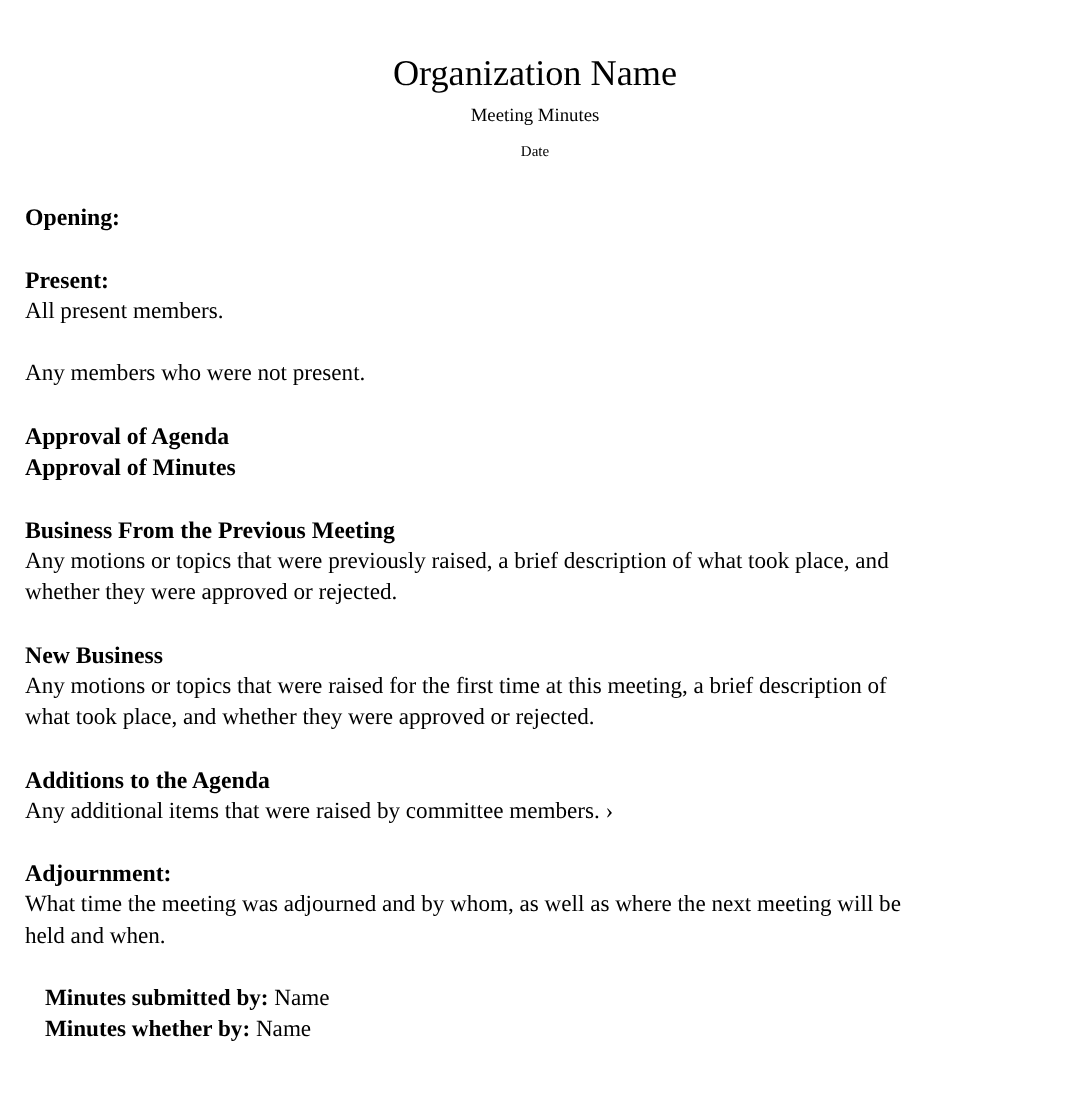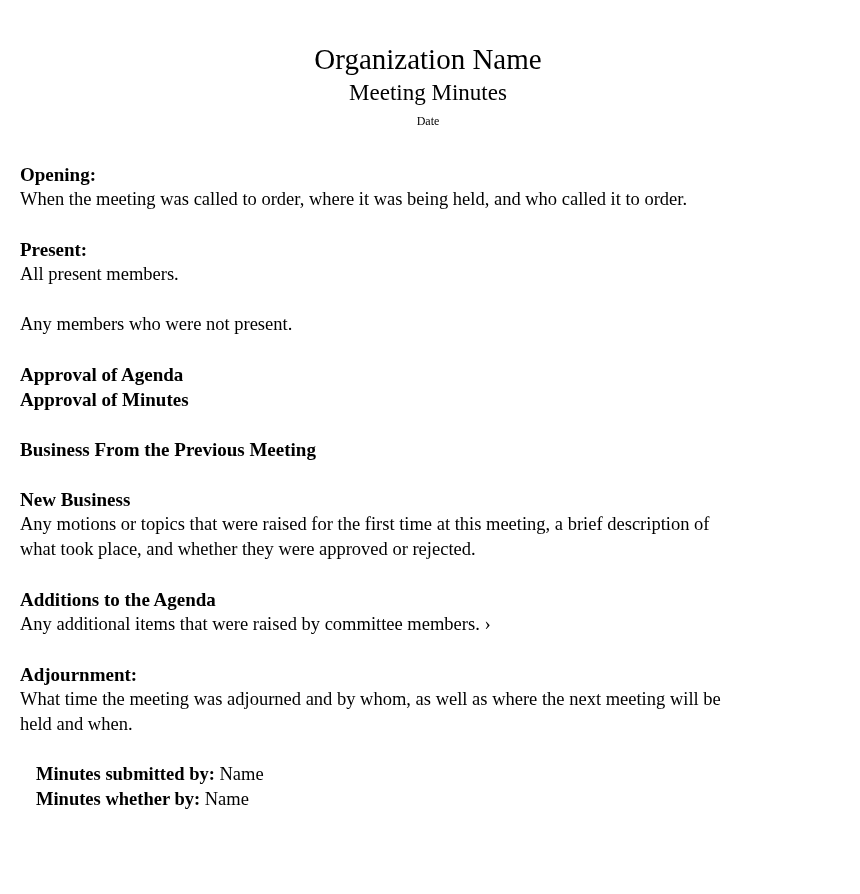--- a/index.html
+++ b/index.html
@@ -21,21 +21,21 @@
     text-align: center;
     margin-bottom: 28px;
   }
   .org-name {
     font-size: 29px;
     line-height: 38px;
     font-weight: normal;
     margin: 0;
   }
   .doc-subtitle {
-    font-size: 23px;
+    font-size: 15px;
     line-height: 30px;
     margin: 0;
   }
   .doc-date {
     font-size: 12px;
     line-height: 26px;
     margin: 0;
   }
   .section {
     font-size: 18.5px;
@@ -70,39 +70,40 @@
 <div class="page">
 
   <div class="doc-header">
     <h1 class="org-name">Organization Name</h1>
     <div class="doc-subtitle">Meeting Minutes</div>
     <div class="doc-date">Date</div>
   </div>
 
   <div class="section">
     <span class="section-heading">Opening:</span>
-    <p class="section-body">When the meeting was called to order, where it was being held, and who called it to order.</p>
   </div>
 
   <div class="section">
     <span class="section-heading">Present:</span>
     <p class="section-body">All present members.</p>
   </div>
 
   <div class="section">
     <p class="section-body">Any members who were not present.</p>
   </div>
 
   <div class="section">
     <span class="section-heading">Approval of Agenda</span>
     <span class="section-heading">Approval of Minutes</span>
   </div>
 
   <div class="section">
     <span class="section-heading">Business From the Previous Meeting</span>
+    <p class="section-body">Any motions or topics that were previously raised, a brief description of what took place, and
+whether they were approved or rejected.</p>
   </div>
 
   <div class="section">
     <span class="section-heading">New Business</span>
     <p class="section-body">Any motions or topics that were raised for the first time at this meeting, a brief description of
 what took place, and whether they were approved or rejected.</p>
   </div>
 
   <div class="section">
     <span class="section-heading">Additions to the Agenda</span>

